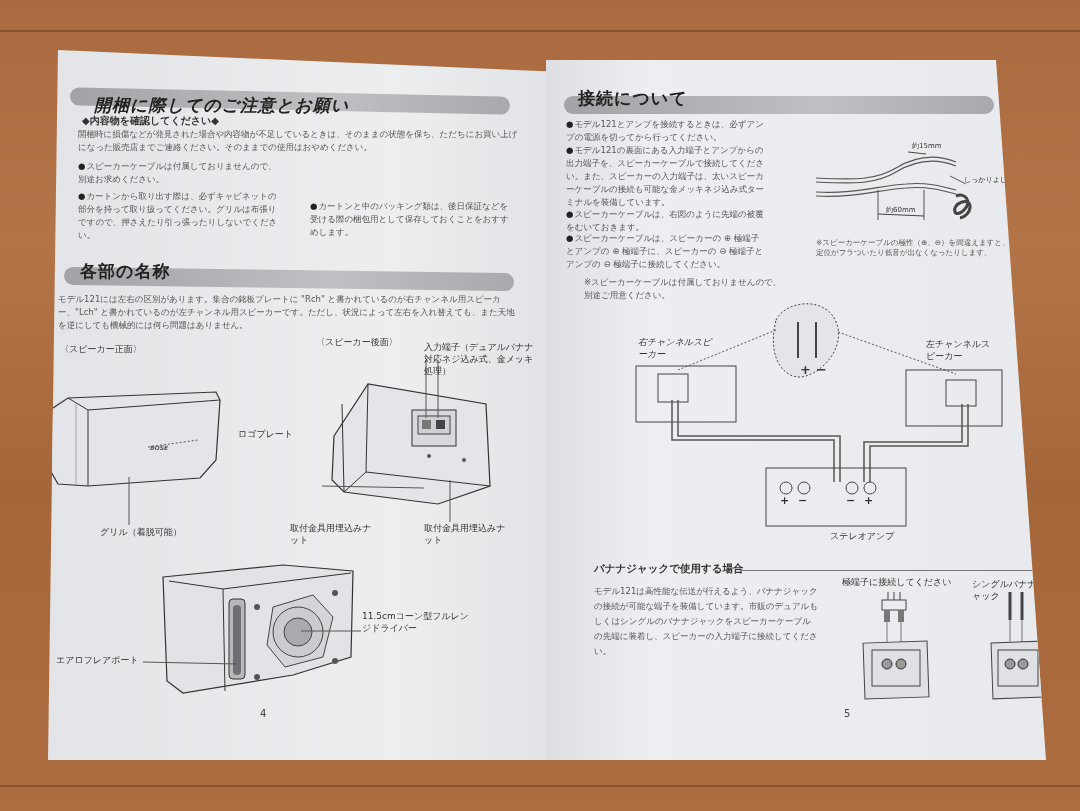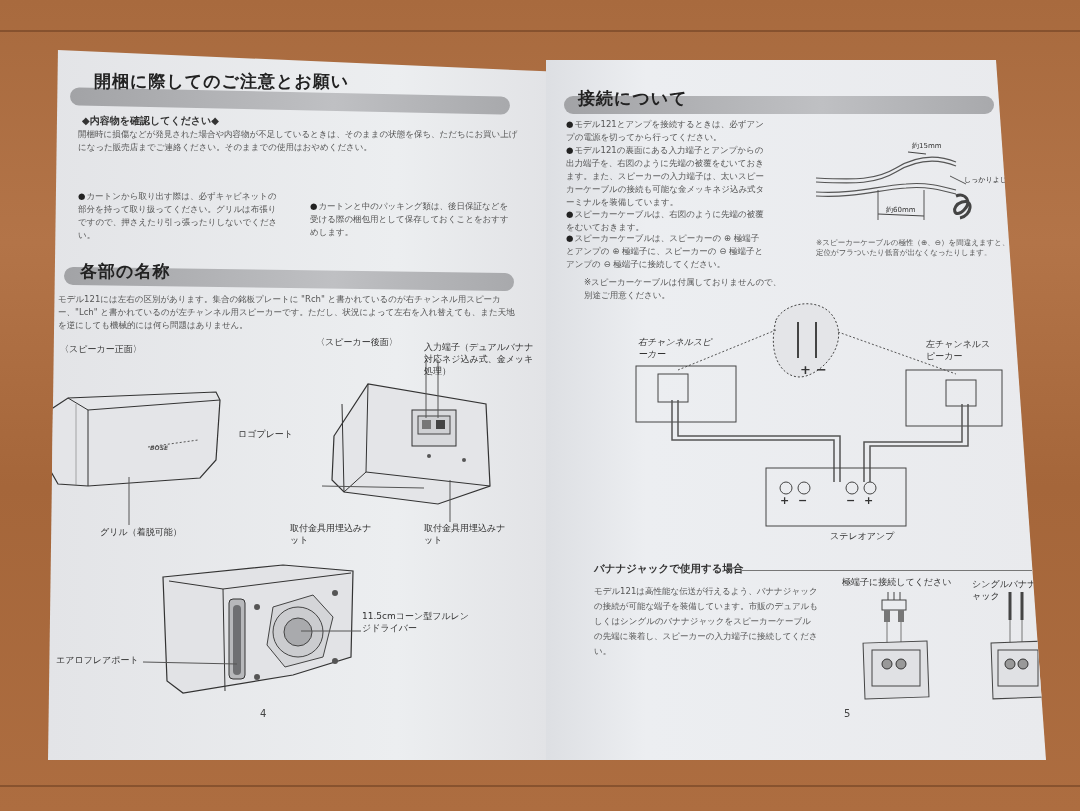--- a/index.html
+++ b/index.html
@@ -41,25 +41,26 @@
   .bullet::before { content: "●"; color: #222; margin-right: 1px; }
 </style>
 </head>
 <body>
 
 <div class="wood-line" style="top:30px;"></div>
 <div class="wood-line" style="top:785px;"></div>
 
 <div class="page page-left">
   <div class="heading-bar" style="left:22px; top:42px; width:440px; transform:rotate(1.2deg);"></div>
-  <div class="heading" style="left:46px; top:20px;">開梱に際してのご注意とお願い</div>
+  <div class="heading" style="left:46px; top:44px;font-style:italic;">開梱に際してのご注意とお願い</div>
 
   <div class="abs sub" style="left:34px; top:64px;">◆内容物を確認してください◆</div>
   <div class="abs small" style="left:30px; top:78px; width:440px;">開梱時に損傷などが発見された場合や内容物が不足しているときは、そのままの状態を保ち、ただちにお買い上げになった販売店までご連絡ください。そのままでの使用はおやめください。</div>
 
+  <div class="abs small bullet" style="left:30px; top:110px; width:205px;"><span>スピーカーケーブルは付属しておりませんので、別途お求めください。</span></div>
   <div class="abs small bullet" style="left:30px; top:140px; width:205px;"><span>カートンから取り出す際は、必ずキャビネットの部分を持って取り扱ってください。グリルは布張りですので、押さえたり引っ張ったりしないでください。</span></div>
   <div class="abs small bullet" style="left:262px; top:104px; width:205px;margin-top:46px;"><span>カートンと中のパッキング類は、後日保証などを受ける際の梱包用として保存しておくことをおすすめします。</span></div>
 
   <div class="heading-bar" style="left:16px; top:220px; width:450px; transform:rotate(0.8deg);"></div>
   <div class="heading" style="left:32px; top:210px;">各部の名称</div>
   <div class="abs small" style="left:10px; top:243px; width:460px;">モデル121には左右の区別があります。集合の銘板プレートに "Rch" と書かれているのが右チャンネル用スピーカー、"Lch" と書かれているのが左チャンネル用スピーカーです。ただし、状況によって左右を入れ替えても、また天地を逆にしても機械的には何ら問題はありません。</div>
 
   <div class="abs label" style="left:12px; top:293px;">〈スピーカー正面〉</div>
   <div class="abs label" style="left:268px; top:287px;font-family:Liberation Mono, monospace;">〈スピーカー後面〉</div>
 
@@ -112,21 +113,21 @@
   <div class="abs label" style="left:8px; top:604px;">エアロフレアポート</div>
 
   <div class="abs pagenum" style="left:212px; top:658px;">4</div>
 </div>
 
 <div class="page page-right">
   <div class="heading-bar" style="left:18px; top:36px; width:430px;"></div>
   <div class="heading" style="left:32px; top:27px;">接続について</div>
 
   <div class="abs small bullet" style="left:20px; top:58px; width:200px;"><span>モデル121とアンプを接続するときは、必ずアンプの電源を切ってから行ってください。</span></div>
-  <div class="abs small bullet" style="left:20px; top:84px; width:200px;"><span>モデル121の裏面にある入力端子とアンプからの出力端子を、右図のように先端の被覆をむいておきます。また、スピーカーの入力端子は、太いスピーカーケーブルの接続も可能な金メッキネジ込み式ターミナルを装備しています。</span></div>
+  <div class="abs small bullet" style="left:20px; top:84px; width:200px;"><span>モデル121の裏面にある入力端子とアンプからの出力端子を、スピーカーケーブルで接続してください。また、スピーカーの入力端子は、太いスピーカーケーブルの接続も可能な金メッキネジ込み式ターミナルを装備しています。</span></div>
   <div class="abs small bullet" style="left:20px; top:148px; width:200px;"><span>スピーカーケーブルは、右図のように先端の被覆をむいておきます。</span></div>
   <div class="abs small bullet" style="left:20px; top:172px; width:200px;"><span>スピーカーケーブルは、スピーカーの ⊕ 極端子とアンプの ⊕ 極端子に、スピーカーの ⊖ 極端子とアンプの ⊖ 極端子に接続してください。</span></div>
   <div class="abs small" style="left:38px; top:216px; width:200px;">※スピーカーケーブルは付属しておりませんので、別途ご用意ください。</div>
 
   <svg style="left:270px; top:80px;" width="180" height="90">
     <path d="M0,38 C40,40 60,40 80,28 C100,16 120,14 140,22" fill="none" stroke="#555" stroke-width="1.2"></path>
     <path d="M0,42 C40,44 60,44 80,32 C100,20 120,18 140,26" fill="none" stroke="#555" stroke-width="1.2"></path>
     <path d="M0,52 C40,54 60,46 90,44 C110,42 125,46 140,50" fill="none" stroke="#555" stroke-width="1.2"></path>
     <path d="M0,56 C40,58 60,50 90,48 C110,46 125,50 140,54" fill="none" stroke="#555" stroke-width="1.2"></path>
     <path d="M140,56 c10,-4 16,6 8,14 c-10,10 -14,-4 -2,-8 c12,-4 10,14 -2,16" fill="none" stroke="#444" stroke-width="3"></path>

